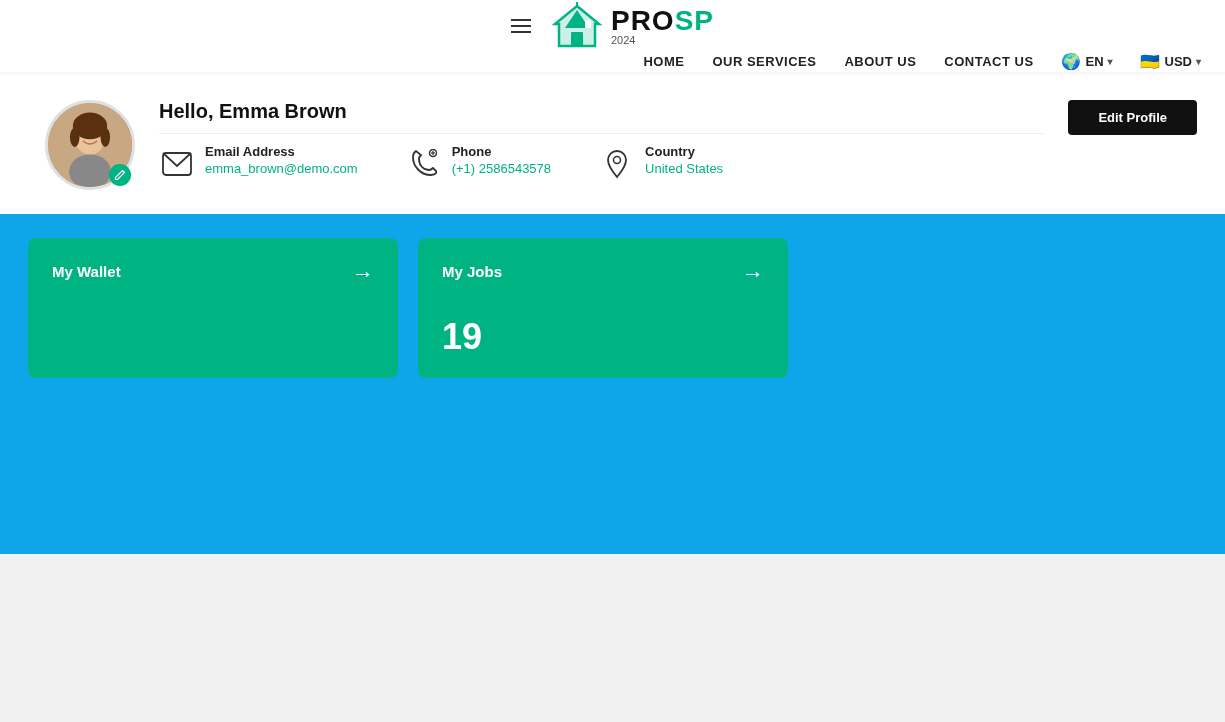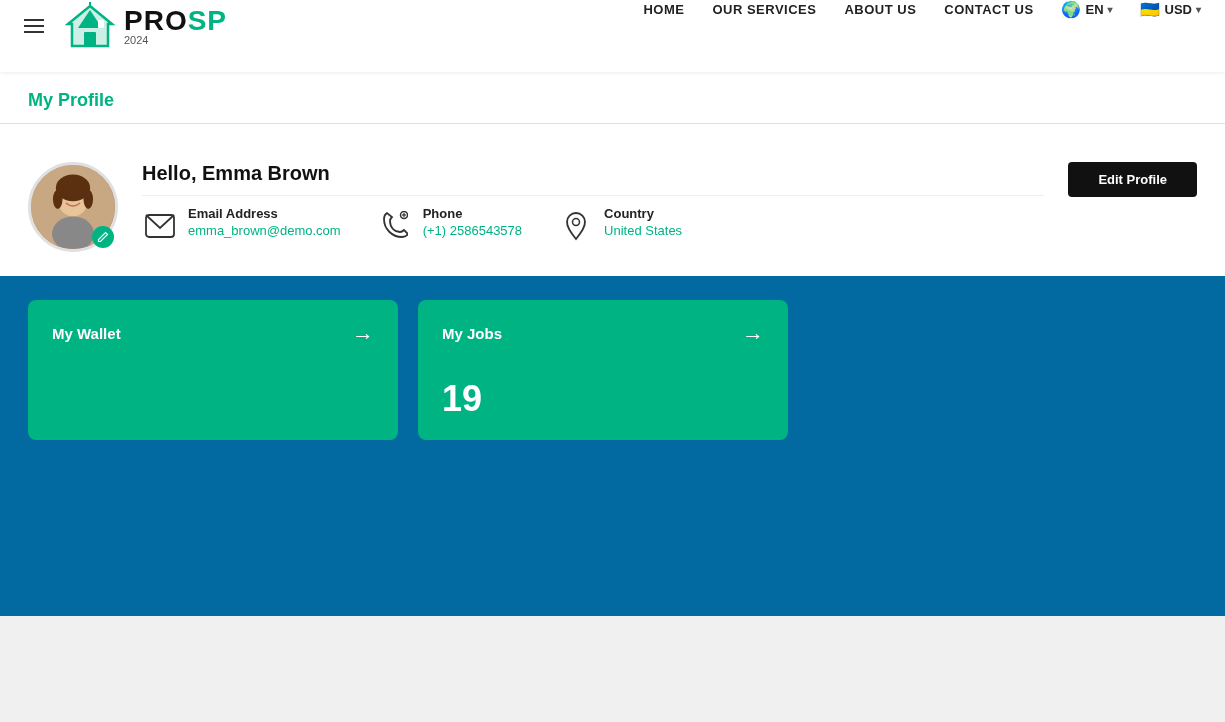--- a/index.html
+++ b/index.html
@@ -2,26 +2,27 @@
 <html><head>
   <meta charset="utf-8">
   <style>
     * { margin: 0; padding: 0; box-sizing: border-box; }
     body { font-family: Arial, sans-serif; background: #f0f0f0; min-height: 722px; }
 
     
     .header {
       background: #fff;
       display: flex;
-      align-items: flex-start;
+      align-items: center;
       padding: 0 24px;
       height: 72px;
       box-shadow: 0 1px 4px rgba(0,0,0,0.08);
       position: relative;
       z-index: 10;
+      flex-direction: column;
     }
     .header-left {
       display: flex;
       align-items: center;
       gap: 12px;
     }
     .hamburger-icon {
       cursor: pointer;
       display: flex;
       flex-direction: column;
@@ -125,20 +126,21 @@
       margin: 0 -28px;
     }
 
     
     .profile-card {
       background: #fff;
       padding: 28px 28px 24px 28px;
       display: flex;
       align-items: flex-start;
       gap: 24px;
+      margin-left: 17px;
     }
     .avatar-container {
       position: relative;
       width: 90px;
       height: 90px;
       flex-shrink: 0;
     }
     .avatar-img {
       width: 90px;
       height: 90px;
@@ -172,21 +174,21 @@
     .profile-hello {
       font-size: 20px;
       font-weight: 700;
       color: #111;
       margin-bottom: 10px;
       padding-bottom: 10px;
       border-bottom: 1px solid #eee;
     }
     .profile-fields {
       display: flex;
-      gap: 36px;
+      gap: 48px;
       align-items: center;
       flex-wrap: wrap;
     }
     .field-group {
       display: flex;
       align-items: flex-start;
       gap: 10px;
     }
     .field-icon {
       width: 36px;
@@ -217,21 +219,21 @@
       font-weight: 600;
       border-radius: 4px;
       cursor: pointer;
       white-space: nowrap;
       margin-left: auto;
       align-self: flex-start;
     }
 
     
     .gray-section {
-      background: #0369a1;
+      background: #0ea5e9;
       padding: 24px 28px 60px 28px;
       min-height: 340px;
     }
 
     .cards-row {
       display: flex;
       gap: 20px;
     }
     .card-wallet, .card-jobs {
       background: #00b383;
@@ -312,24 +314,20 @@
       <span class="flag-emoji">🇺🇦</span>
       <span>USD</span>
       <span class="chevron">▾</span>
     </button>
 
   </nav>
 </header>
 
 <div class="page-content">
 
-  <div class="my-profile-section">
-    <div class="my-profile-title">My Profile</div>
-    <hr class="divider-line">
-  </div>
 
   <div class="profile-card">
 
     <div class="avatar-container">
       <div class="avatar-img">
 
         <svg width="88" height="88" viewBox="0 0 88 88" xmlns="http://www.w3.org/2000/svg">
           <circle cx="44" cy="44" r="44" fill="#c8a882"></circle>
 
           <ellipse cx="44" cy="36" rx="16" ry="18" fill="#e8c49a"></ellipse>

